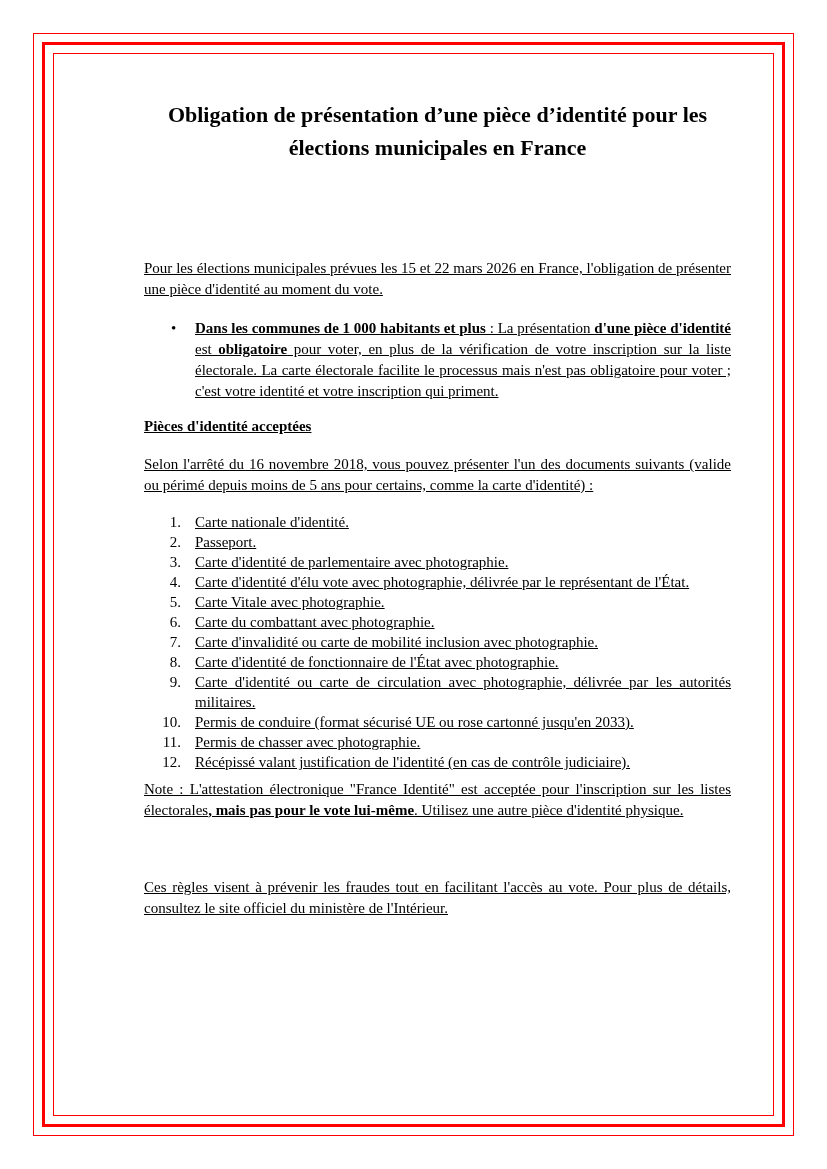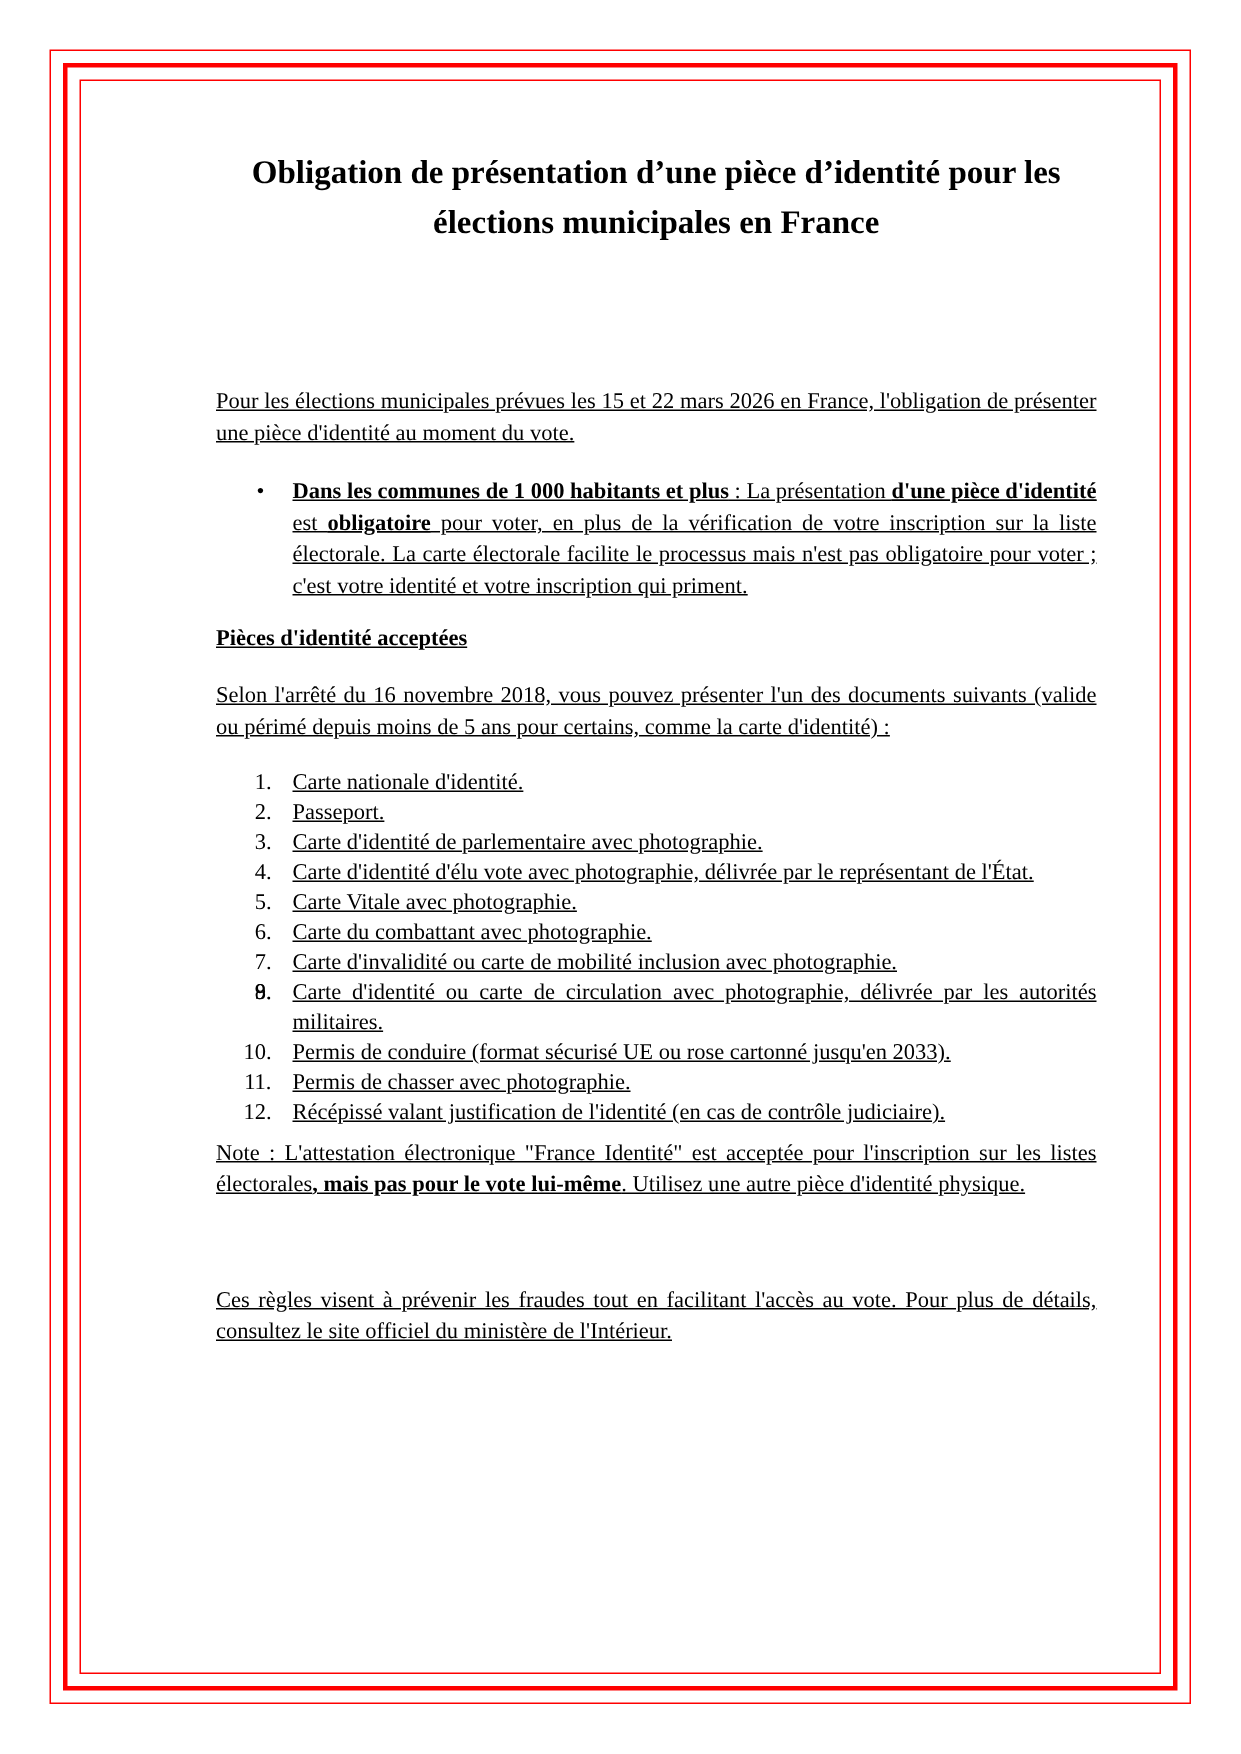--- a/index.html
+++ b/index.html
@@ -96,21 +96,21 @@
     <p class="list-intro">Selon l'arrêté du 16 novembre 2018, vous pouvez présenter l'un des documents suivants (valide ou périmé depuis moins de 5 ans pour certains, comme la carte d'identité) :</p>
 
     <ol class="numlist">
       <li><span class="num">1.</span><span>Carte nationale d'identité.</span></li>
       <li><span class="num">2.</span><span>Passeport.</span></li>
       <li><span class="num">3.</span><span>Carte d'identité de parlementaire avec photographie.</span></li>
       <li><span class="num">4.</span><span>Carte d'identité d'élu vote avec photographie, délivrée par le représentant de l'État.</span></li>
       <li><span class="num">5.</span><span>Carte Vitale avec photographie.</span></li>
       <li><span class="num">6.</span><span>Carte du combattant avec photographie.</span></li>
       <li><span class="num">7.</span><span>Carte d'invalidité ou carte de mobilité inclusion avec photographie.</span></li>
-      <li><span class="num">8.</span></li>
+      <li><span class="num">8.</span><span>Carte d'identité de fonctionnaire de l'État avec photographie.</span></li>
       <li><span class="num">9.</span><span>Carte d'identité ou carte de circulation avec photographie, délivrée par les autorités militaires.</span></li>
       <li><span class="num">10.</span><span>Permis de conduire (format sécurisé UE ou rose cartonné jusqu'en 2033).</span></li>
       <li><span class="num">11.</span><span>Permis de chasser avec photographie.</span></li>
       <li><span class="num">12.</span><span>Récépissé valant justification de l'identité (en cas de contrôle judiciaire).</span></li>
     </ol>
 
     <p class="note"><span>Note : L'attestation électronique "France Identité" est acceptée pour l'inscription sur les listes électorales</span><b>, mais pas pour le vote lui-même</b><span>. Utilisez une autre pièce d'identité physique.</span></p>
 
     <p class="closing">Ces règles visent à prévenir les fraudes tout en facilitant l'accès au vote. Pour plus de détails, consultez le site officiel du ministère de l'Intérieur.</p>
 

